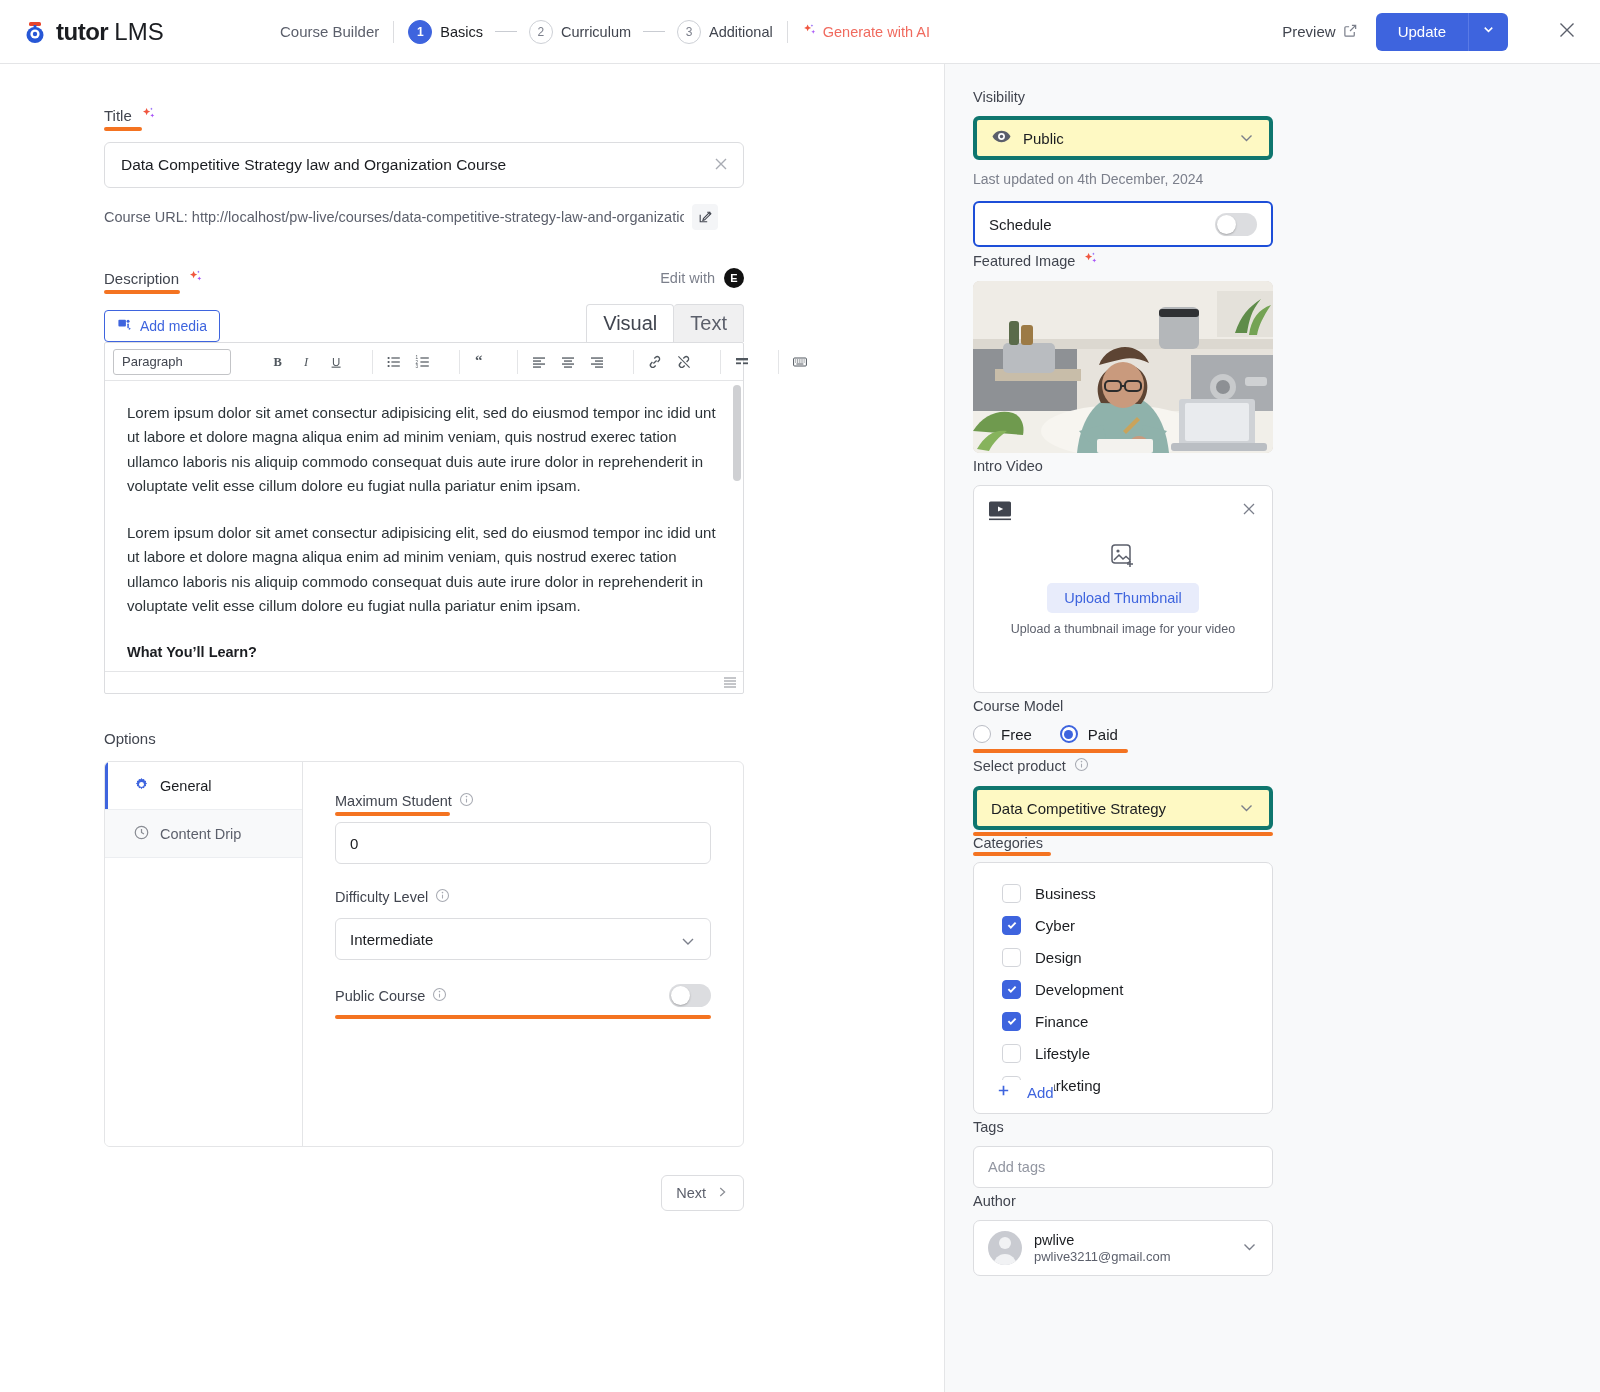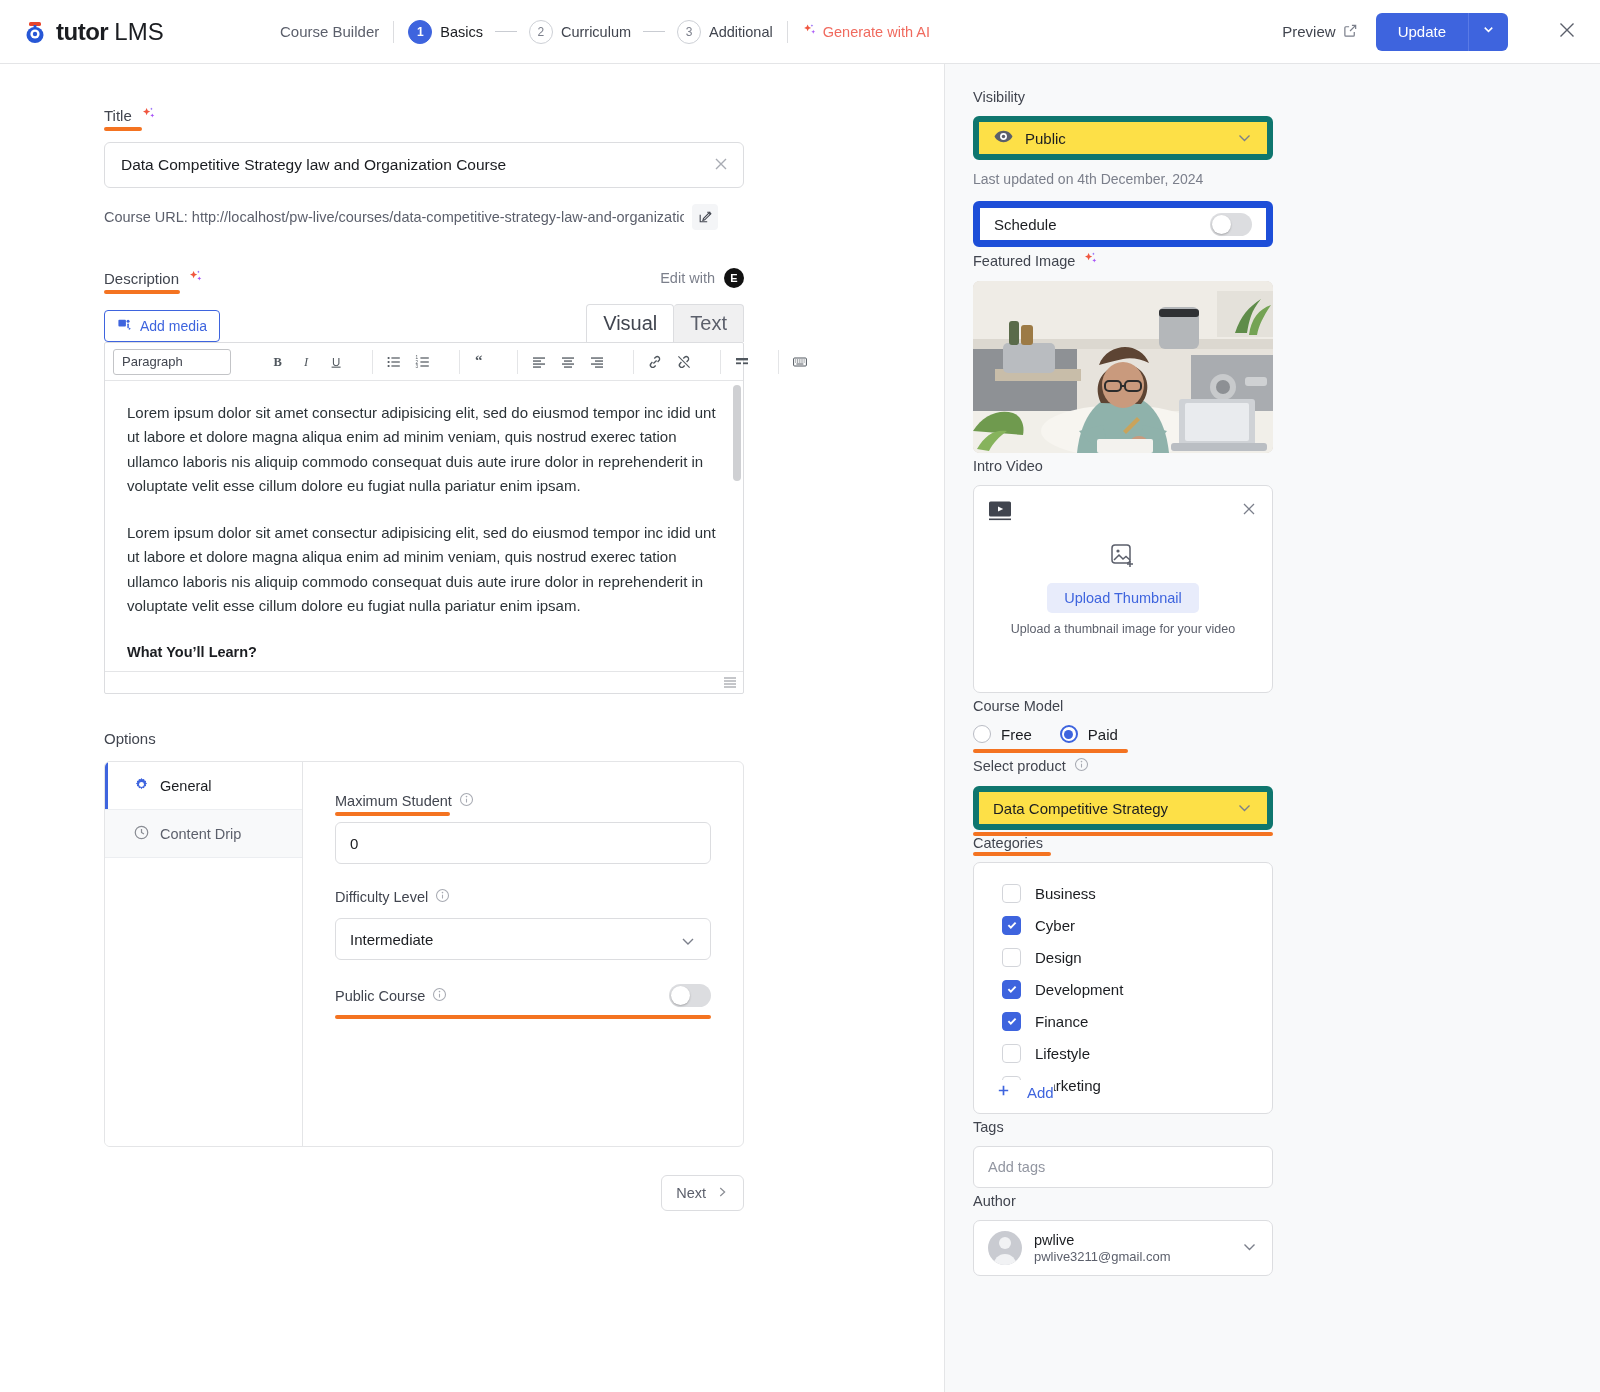--- a/index.html
+++ b/index.html
@@ -163,27 +163,27 @@
     display:inline-flex; align-items:center; gap:9px; height:36px; padding:0 14px;
     border:1px solid #dcdde0; border-radius:6px; background:#fff; font-size:14.5px; color:#5b5f6b; cursor:pointer;
   }
 
   
   .sidebar { width:655px; background:#f8f9fa; padding:24px 0 0 0; overflow:hidden; }
   .sb-inner { width:300px; margin-left:28px; }
   .sb-label { font-size:14.5px; color:#41454f; margin-bottom:11px; display:inline-flex; align-items:center; gap:8px; position:relative;}
   .sb-block { margin-bottom:4px; }
   .sb-select {
-    height:44px; border:6px solid #0f766e; border-radius:6px; background:#fde047;
+    height:44px; border:4px solid #0f766e; border-radius:6px; background:#fef9c3;
     display:flex; align-items:center; padding:0 14px; gap:11px; font-size:15px; color:#1b1d21; cursor:pointer;
   }
   .sb-select .caret { margin-left:auto; }
   .last-upd { font-size:14px; color:#7b7f8b; margin-top:11px; }
   .sched-box {
-    margin-top:14px; height:46px; border:7px solid #1d4ed8; border-radius:6px; background:#fff;
+    margin-top:14px; height:46px; border:2px solid #1d4ed8; border-radius:6px; background:#fff;
     display:flex; align-items:center; padding:0 14px; font-size:15px; color:#1b1d21;
   }
 
   .feat-img {
     width:300px; height:172px; border-radius:7px; overflow:hidden; position:relative; background:#d9d2c8;
   }
   .video-box {
     width:300px; height:208px; border:1px solid #dcdde0; border-radius:7px; background:#fff;
     position:relative; padding:14px;
   }

